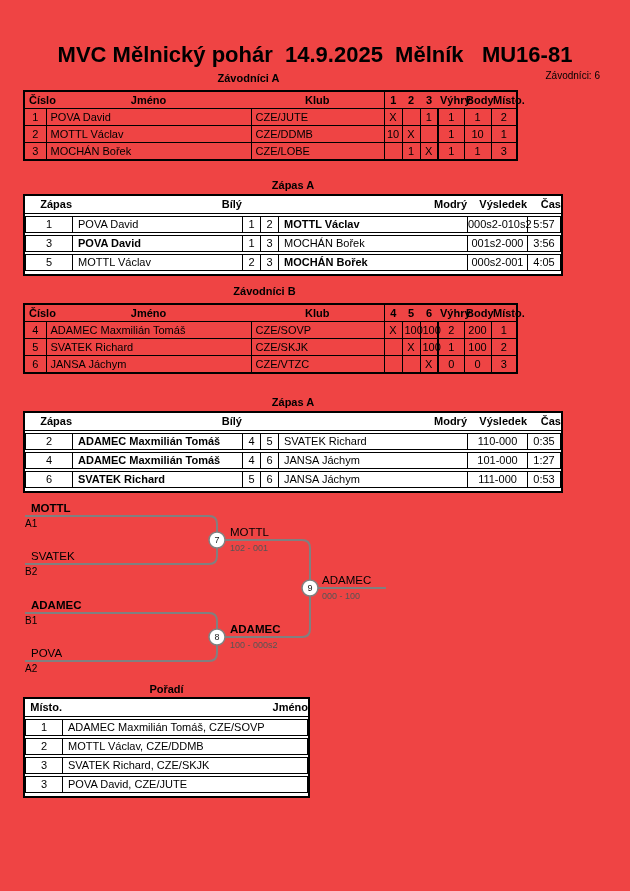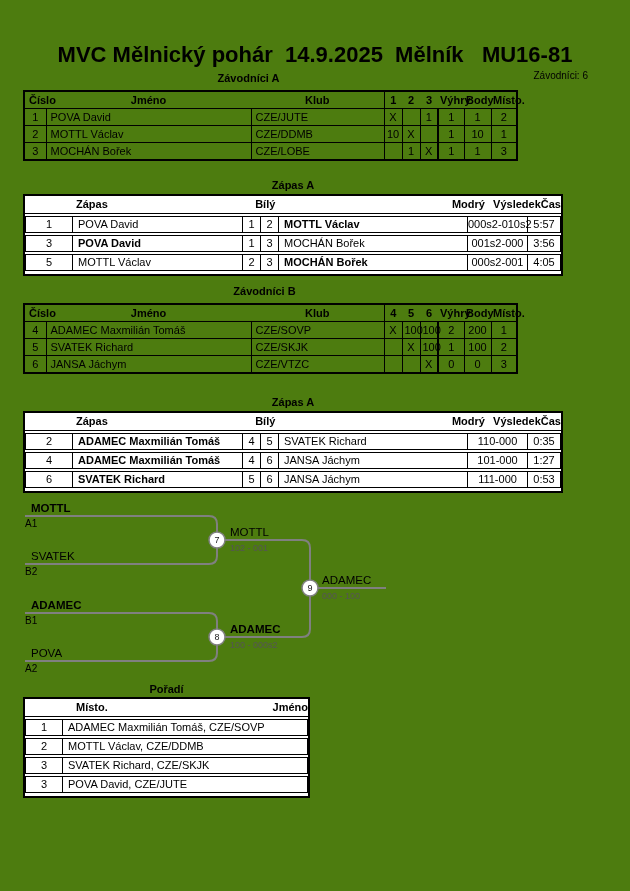--- a/index.html
+++ b/index.html
@@ -1,21 +1,21 @@
 <!DOCTYPE html>
 <html><head>
 <meta charset="utf-8">
 <style>
   html,body{margin:0;padding:0;background:#fff;}
-  .page{position:relative;width:630px;height:891px;background:#4d7c0f;overflow:hidden;
+  .page{position:relative;width:630px;height:891px;background:#ef4444;overflow:hidden;
         font-family:"Liberation Sans",sans-serif;color:#000;}
   .abs{position:absolute;}
   .title{top:42px;left:0;width:630px;text-align:center;font-size:22px;font-weight:bold;white-space:pre;}
   .sec-lbl{font-size:11px;font-weight:bold;text-align:center;}
-  .participants{top:70px;left:408px;width:180px;text-align:right;font-size:10px;}
+  .participants{top:70px;left:420px;width:180px;text-align:right;font-size:10px;}
 
   
   table.gridtbl{position:absolute;left:23px;border-collapse:collapse;table-layout:fixed;
                 width:493px;font-size:11px;border:2px solid #000;}
   table.gridtbl td{border:1px solid #000;height:16px;padding:0 2px;white-space:nowrap;overflow:visible;}
   table.gridtbl tr.hdr td{border-left:none;border-right:none;border-top:none;font-weight:bold;}
   table.gridtbl tr.hdr td.bl1{border-left:1px solid #000;}
   table.gridtbl td.bt{border-left:2.5px solid #000;}
   .ctr{text-align:center;}
   .lft{text-align:left;padding-left:4px !important;}
@@ -33,21 +33,21 @@
   .cw1{width:47px;text-align:center;}
   .cw2{width:170px;}
   .cwn{width:18px;text-align:center;}
   .cw3{width:189px;}
   .cw4{width:60px;text-align:center;overflow:visible;}
   .cw5{width:32px;text-align:center;flex:1;}
   .pw1{width:37px;text-align:center;}
   .pw2{flex:1;}
   .lpad{padding-left:5px;}
   .hcc{text-align:right;padding-left:0;}
-  .hl{padding-left:3px;text-align:left;margin-left:48px;}
+  .hl{padding-left:3px;text-align:right;}
   .b{font-weight:bold;}
 
   
   svg.bracket{position:absolute;top:488px;left:0;}
   svg.bracket path{fill:none;stroke:#808080;stroke-width:2;}
   svg.bracket circle{fill:#fff;stroke:#808080;stroke-width:1.5;}
   .bk-name{font-size:11.5px;font-weight:bold;fill:#000;}
   .bk-name-r{font-size:11.5px;fill:#000;}
   .bk-seed{font-size:10px;fill:#000;}
   .bk-score{font-size:9px;fill:#555;}

